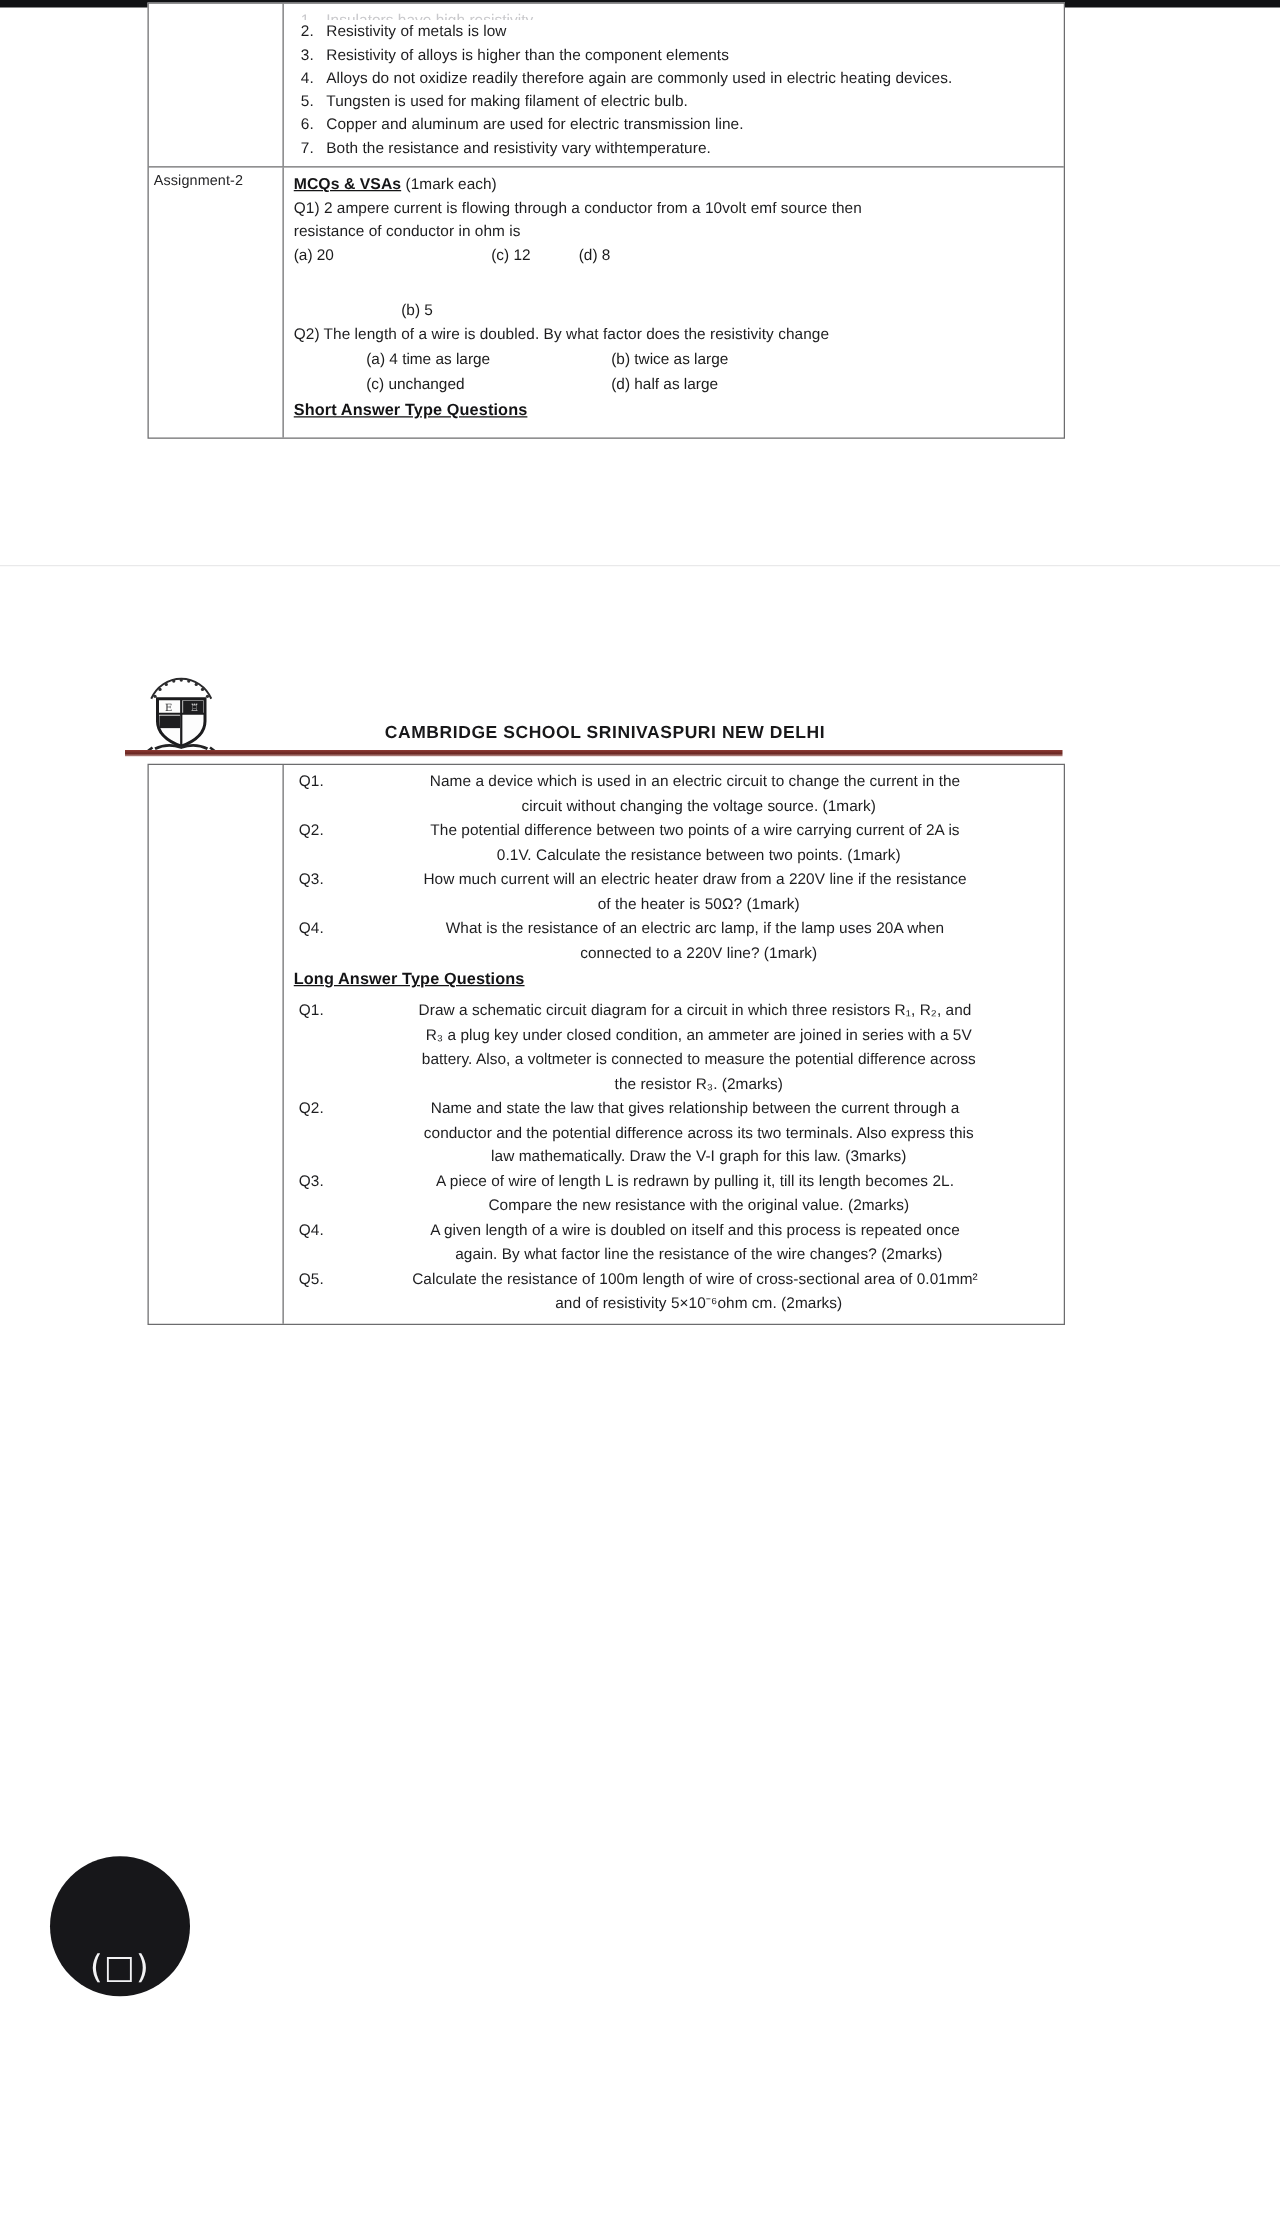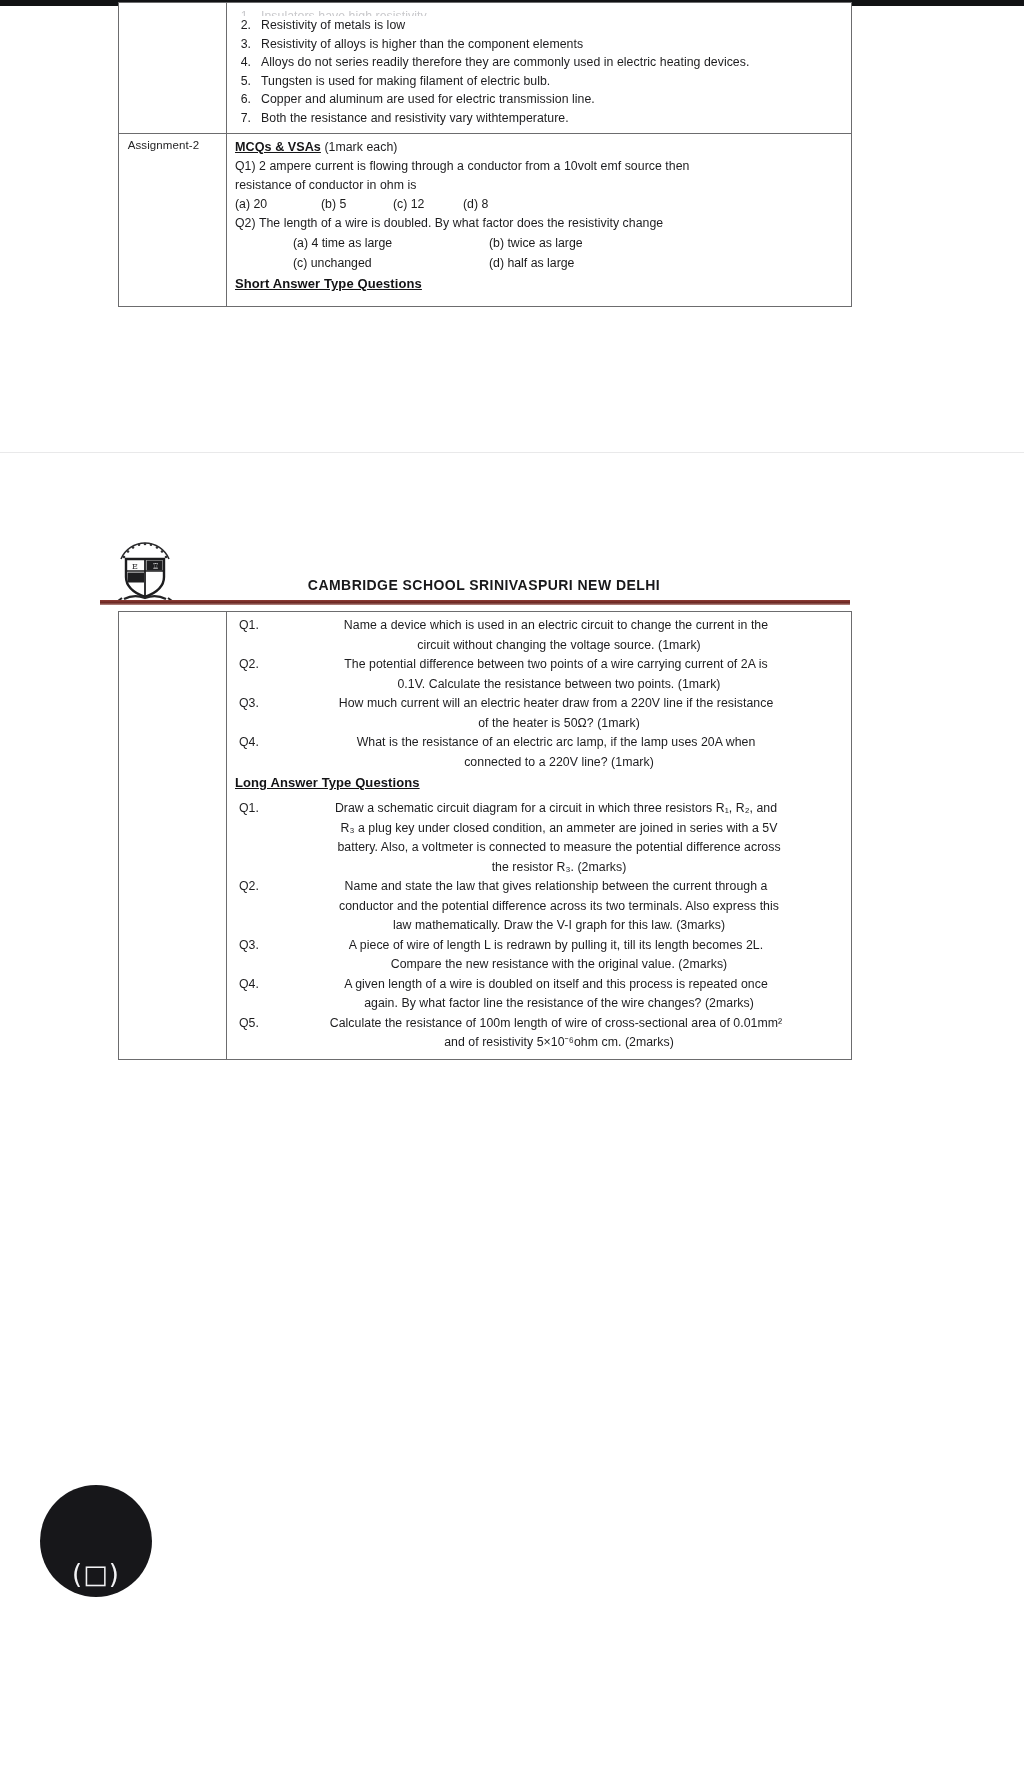--- a/index.html
+++ b/index.html
@@ -72,21 +72,21 @@
   }
   .doc-row + .doc-row {
     border-top: 1px solid #6c6c6e;
   }
   .col-label {
     width: 108px;
     min-width: 108px;
     border-right: 1px solid #6c6c6e;
     padding: 5px 22px 5px 4px;
     box-sizing: border-box;
-    text-align: center;
+    text-align: left;
     font-size: 11.5px;
     color: #252527;
     letter-spacing: .1px;
   }
   .col-body {
     flex: 1;
     padding: 4px 8px 6px 8px;
     box-sizing: border-box;
   }
 
@@ -125,21 +125,21 @@
     line-height: 19px;
     color: #1d1d1f;
     letter-spacing: .05px;
   }
   .opts-row {
     display: flex;
     font-size: 12.3px;
     line-height: 19px;
   }
   .opts-row .oa { width: 86px; }
-  .opts-row .ob { width: 72px; }
+  .opts-row .ob { width: 72px; margin-top: 44px; }
   .opts-row .oc { width: 70px; }
 
   .opt2 {
     display: flex;
     font-size: 12.3px;
     line-height: 20px;
     padding-left: 58px;
   }
   .opt2 .left { width: 196px; }
 
@@ -237,21 +237,21 @@
         <div class="pt">
           <span class="num">2.</span>
           <span class="txt">Resistivity of metals is low</span>
         </div>
         <div class="pt">
           <span class="num">3.</span>
           <span class="txt">Resistivity of alloys is higher than the component elements</span>
         </div>
         <div class="pt">
           <span class="num">4.</span>
-          <span class="txt">Alloys do not series readily therefore they are commonly used in electric heating devices.</span>
+          <span class="txt">Alloys do not oxidize readily therefore again are commonly used in electric heating devices.</span>
         </div>
         <div class="pt">
           <span class="num">5.</span>
           <span class="txt">Tungsten is used for making filament of electric bulb.</span>
         </div>
         <div class="pt">
           <span class="num">6.</span>
           <span class="txt">Copper and aluminum are used for electric transmission line.</span>
         </div>
         <div class="pt">

